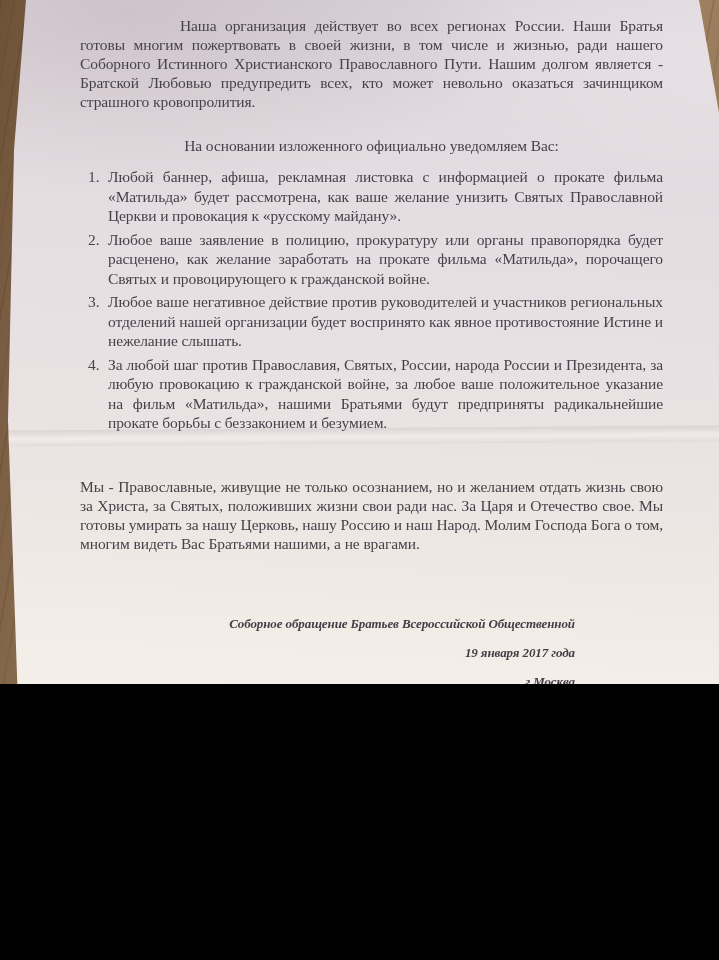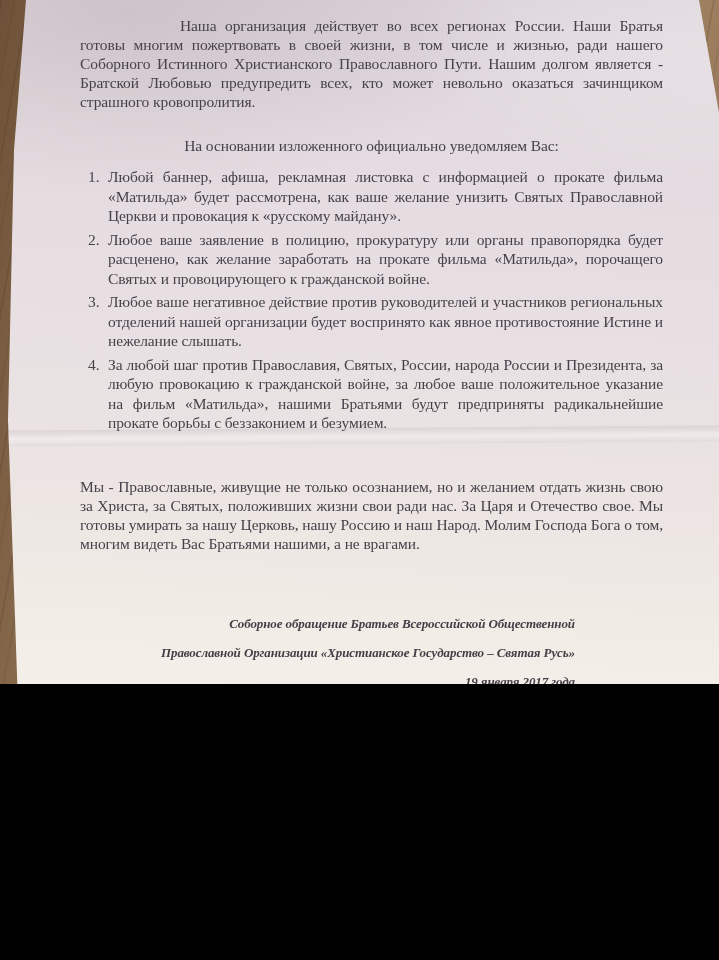--- a/index.html
+++ b/index.html
@@ -107,21 +107,20 @@
         <li>
           <span class="li-num">4.</span>
           <span class="li-text">За любой шаг против Православия, Святых, России, народа России и Президента, за любую провокацию к гражданской войне, за любое ваше положительное указание на фильм «Матильда», нашими Братьями будут предприняты радикальнейшие прокате борьбы с беззаконием и безумием.</span>
         </li>
       </ol>
 
       <p class="para closing">Мы - Православные, живущие не только осознанием, но и желанием отдать жизнь свою за Христа, за Святых, положивших жизни свои ради нас. За Царя и Отечество свое. Мы готовы умирать за нашу Церковь, нашу Россию и наш Народ. Молим Господа Бога о том, многим видеть Вас Братьями нашими, а не врагами.</p>
 
       <div class="signature">
         <div>Соборное обращение Братьев Всероссийской Общественной</div>
-        <div>Православной Организации «Христианское Государство – Святая Русь»</div>
         <div>19 января 2017 года</div>
         <div>г.Москва</div>
       </div>
     </div>
 
     <div class="photo-strip">
         <div class="panel" style="background: radial-gradient(58% 26% at 50% 27%, rgb(216, 193, 152) 0px, rgb(216, 193, 152) 50%, rgba(0, 0, 0, 0) 70%), linear-gradient(rgb(68, 53, 31) 0px, rgb(68, 53, 31) 18%, rgb(110, 90, 58) 50%, rgb(154, 137, 96) 80%, rgb(154, 137, 96) 100%);"></div>
         <div class="panel" style="background: radial-gradient(58% 26% at 50% 27%, rgb(228, 210, 172) 0px, rgb(228, 210, 172) 50%, rgba(0, 0, 0, 0) 70%), linear-gradient(rgb(81, 63, 42) 0px, rgb(81, 63, 42) 18%, rgb(205, 187, 146) 50%, rgb(216, 203, 166) 80%, rgb(216, 203, 166) 100%);"></div>
         <div class="panel" style="background: radial-gradient(58% 26% at 50% 27%, rgb(234, 217, 176) 0px, rgb(234, 217, 176) 50%, rgba(0, 0, 0, 0) 70%), linear-gradient(rgb(106, 86, 54) 0px, rgb(106, 86, 54) 18%, rgb(217, 199, 156) 50%, rgb(230, 220, 192) 80%, rgb(230, 220, 192) 100%);"></div>
         <div class="panel" style="background: radial-gradient(58% 26% at 50% 27%, rgb(230, 211, 166) 0px, rgb(230, 211, 166) 50%, rgba(0, 0, 0, 0) 70%), linear-gradient(rgb(87, 67, 42) 0px, rgb(87, 67, 42) 18%, rgb(138, 113, 72) 50%, rgb(227, 215, 184) 80%, rgb(227, 215, 184) 100%);"></div>

